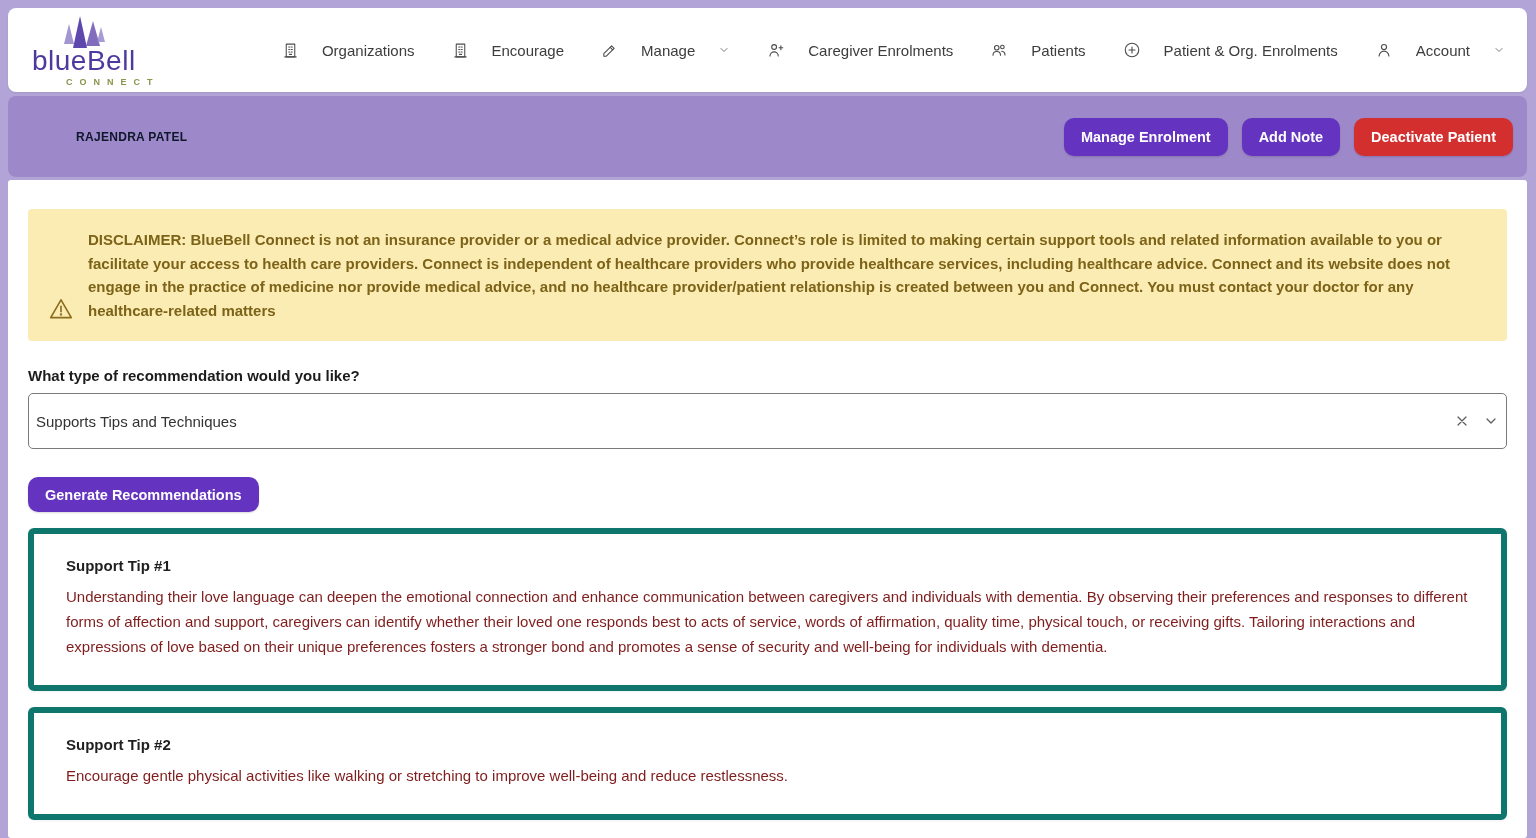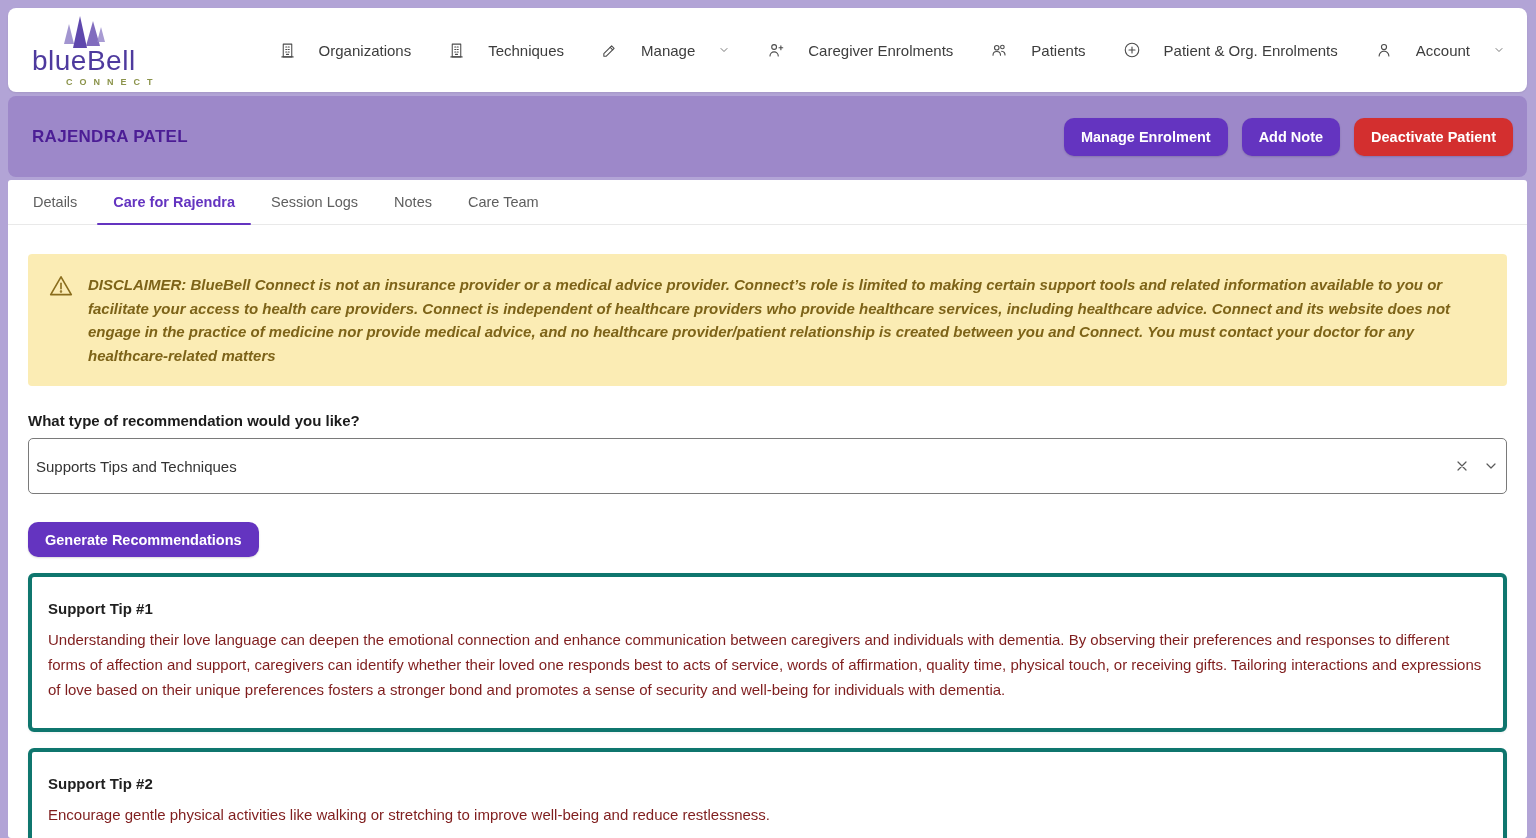--- a/index.html
+++ b/index.html
@@ -15,52 +15,52 @@
   .logo-word{font-size:28px;color:#4e3a9e;letter-spacing:.5px;}
   .logo-tag{font-size:9px;letter-spacing:7px;color:#8b934a;margin:3px 0 0 2px;font-weight:700;padding-left:32px;}
   .nav-items{display:flex;align-items:center;gap:37px;color:#3d3d3d;font-size:15px;}
   .nav-item{display:flex;align-items:center;gap:23px;cursor:pointer;white-space:nowrap;}
   .nav-item svg{display:block;}
   .icon-stroke{stroke:#4c4c4c;fill:none;stroke-width:1.5;stroke-linecap:round;stroke-linejoin:round;}
 
   
   .band{background:#9d88c9;border-radius:8px;height:81px;display:flex;align-items:center;
     justify-content:space-between;padding:0 14px 0 24px;box-sizing:border-box;margin-bottom:3px;}
-  .patient-name{font-weight:700;font-size:17px;color:#4c1d95;letter-spacing:.3px;}
+  .patient-name{font-weight:700;font-size:12px;color:#0f172a;letter-spacing:.3px;margin-left:44px;}
   .band-buttons{display:flex;gap:14px;}
   .btn{border:none;border-radius:10px;color:#fff;font-weight:700;font-size:14.5px;height:38px;
     padding:0 17px;font-family:inherit;cursor:pointer;box-shadow:0 1px 2px rgba(0,0,0,.15);}
   .btn-purple{background:#6434c0;}
   .btn-red{background:#d32f2f;}
 
   
   .main{background:#fff;height:658px;border-radius:3px;box-sizing:border-box;}
   .tabbar{display:flex;height:44px;border-bottom:1px solid #e9e9e9;padding-left:7px;}
   .tab{padding:0 18px;display:flex;align-items:center;font-size:14.5px;color:#5e5e5e;
     position:relative;cursor:pointer;font-weight:500;}
   .tab.active{color:#6434c0;font-weight:600;}
   .tab.active::after{content:"";position:absolute;left:2px;right:2px;bottom:-1px;height:2px;
     background:#6434c0;border-radius:2px;}
 
   .content{padding:29px 20px 0;}
-  .disclaimer{background:#fbecb4;border-radius:4px;display:flex;align-items:flex-start;gap:14px;
-    padding:19px 26px 19px 20px;color:#7d6318;font-weight:600;font-size:15px;line-height:23.5px;font-style:italic;}
+  .disclaimer{background:#fbecb4;border-radius:4px;display:flex;align-items:flex-end;gap:14px;
+    padding:19px 26px 19px 20px;color:#7d6318;font-weight:600;font-size:15px;line-height:23.5px;}
   .disclaimer svg{flex-shrink:0;}
 
   .question{margin-top:26px;font-weight:700;font-size:15px;color:#1c1c1c;}
   .selectbox{margin-top:9px;height:56px;border:1px solid #7a7a7a;border-radius:5px;display:flex;
     align-items:center;padding:0 7px;font-size:15px;color:#333;box-sizing:border-box;cursor:pointer;}
   .selectbox .value{flex:1;}
   .select-icons{display:flex;align-items:center;gap:13px;}
   .select-icons svg{cursor:pointer;}
 
   .generate{margin-top:28px;height:35px;font-size:14.5px;}
 
-  .tip-card{margin-top:16px;border:4px solid #0f766e;border-radius:6px;
-    box-shadow:0 1px 3px rgba(0,0,0,.06);padding:23px 16px 26px;}
+  .tip-card{margin-top:16px;border:6px solid #0f766e;border-radius:6px;
+    box-shadow:0 1px 3px rgba(0,0,0,.06);padding:23px 32px 26px;}
   .tip-title{font-weight:700;font-size:15px;color:#1f1f1f;}
   .tip-body{margin-top:10px;font-size:15px;color:#7f1d1d;line-height:25px;}
 </style>
 </head>
 <body>
 
 <div class="frame">
 
   <div class="topnav">
     <div class="logo">
@@ -82,21 +82,21 @@
           <path d="M9.5 7h1.5M13 7h1.5M9.5 10.5h1.5M13 10.5h1.5M9.5 14h1.5M13 14h1.5M10.5 17.5h3"></path>
         </svg>
         <span>Organizations</span>
       </div>
       <div class="nav-item">
         <svg class="icon-stroke" width="17" height="17" viewBox="0 0 24 24">
           <rect x="6" y="3" width="12" height="18"></rect>
             <path d="M4 21h16"></path>
           <path d="M9.5 7h1.5M13 7h1.5M9.5 10.5h1.5M13 10.5h1.5M9.5 14h1.5M13 14h1.5M10.5 17.5h3"></path>
         </svg>
-        <span>Techniques</span>
+        <span>Encourage</span>
       </div>
       <div class="nav-item">
         <svg class="icon-stroke" width="17" height="17" viewBox="0 0 24 24">
           <path d="M15 5.5l3.5 3.5L7.5 20H4v-3.5L15 5.5z"></path>
             <path d="M13 7.5l3.5 3.5"></path>
         </svg>
         <span>Manage</span>
         <svg class="icon-stroke" width="12" height="12" viewBox="0 0 24 24">
           <path d="M6 9l6 6 6-6"></path>
         </svg>
@@ -142,27 +142,20 @@
     <div class="patient-name">RAJENDRA PATEL</div>
     <div class="band-buttons">
       <button class="btn btn-purple">Manage Enrolment</button>
       <button class="btn btn-purple">Add Note</button>
       <button class="btn btn-red">Deactivate Patient</button>
     </div>
   </div>
 
   <div class="main">
 
-    <div class="tabbar">
-      <div class="tab">Details</div>
-      <div class="tab active">Care for Rajendra</div>
-      <div class="tab">Session Logs</div>
-      <div class="tab">Notes</div>
-      <div class="tab">Care Team</div>
-    </div>
 
     <div class="content">
 
       <div class="disclaimer">
         <svg width="26" height="26" viewBox="0 0 24 24" fill="none" stroke="#8a6d1d" stroke-width="1.5" stroke-linejoin="round" stroke-linecap="round">
           <path d="M12 3.5 L21.5 20 H2.5 Z"></path>
           <line x1="12" y1="9.5" x2="12" y2="14.5"></line>
           <circle cx="12" cy="17" r="0.4" fill="#8a6d1d"></circle>
         </svg>
         <div>DISCLAIMER: BlueBell Connect is not an insurance provider or a medical advice provider. Connect’s role is limited to making certain support tools and related information available to you or facilitate your access to health care providers. Connect is independent of healthcare providers who provide healthcare services, including healthcare advice. Connect and its website does not engage in the practice of medicine nor provide medical advice, and no healthcare provider/patient relationship is created between you and Connect. You must contact your doctor for any healthcare-related matters</div>

